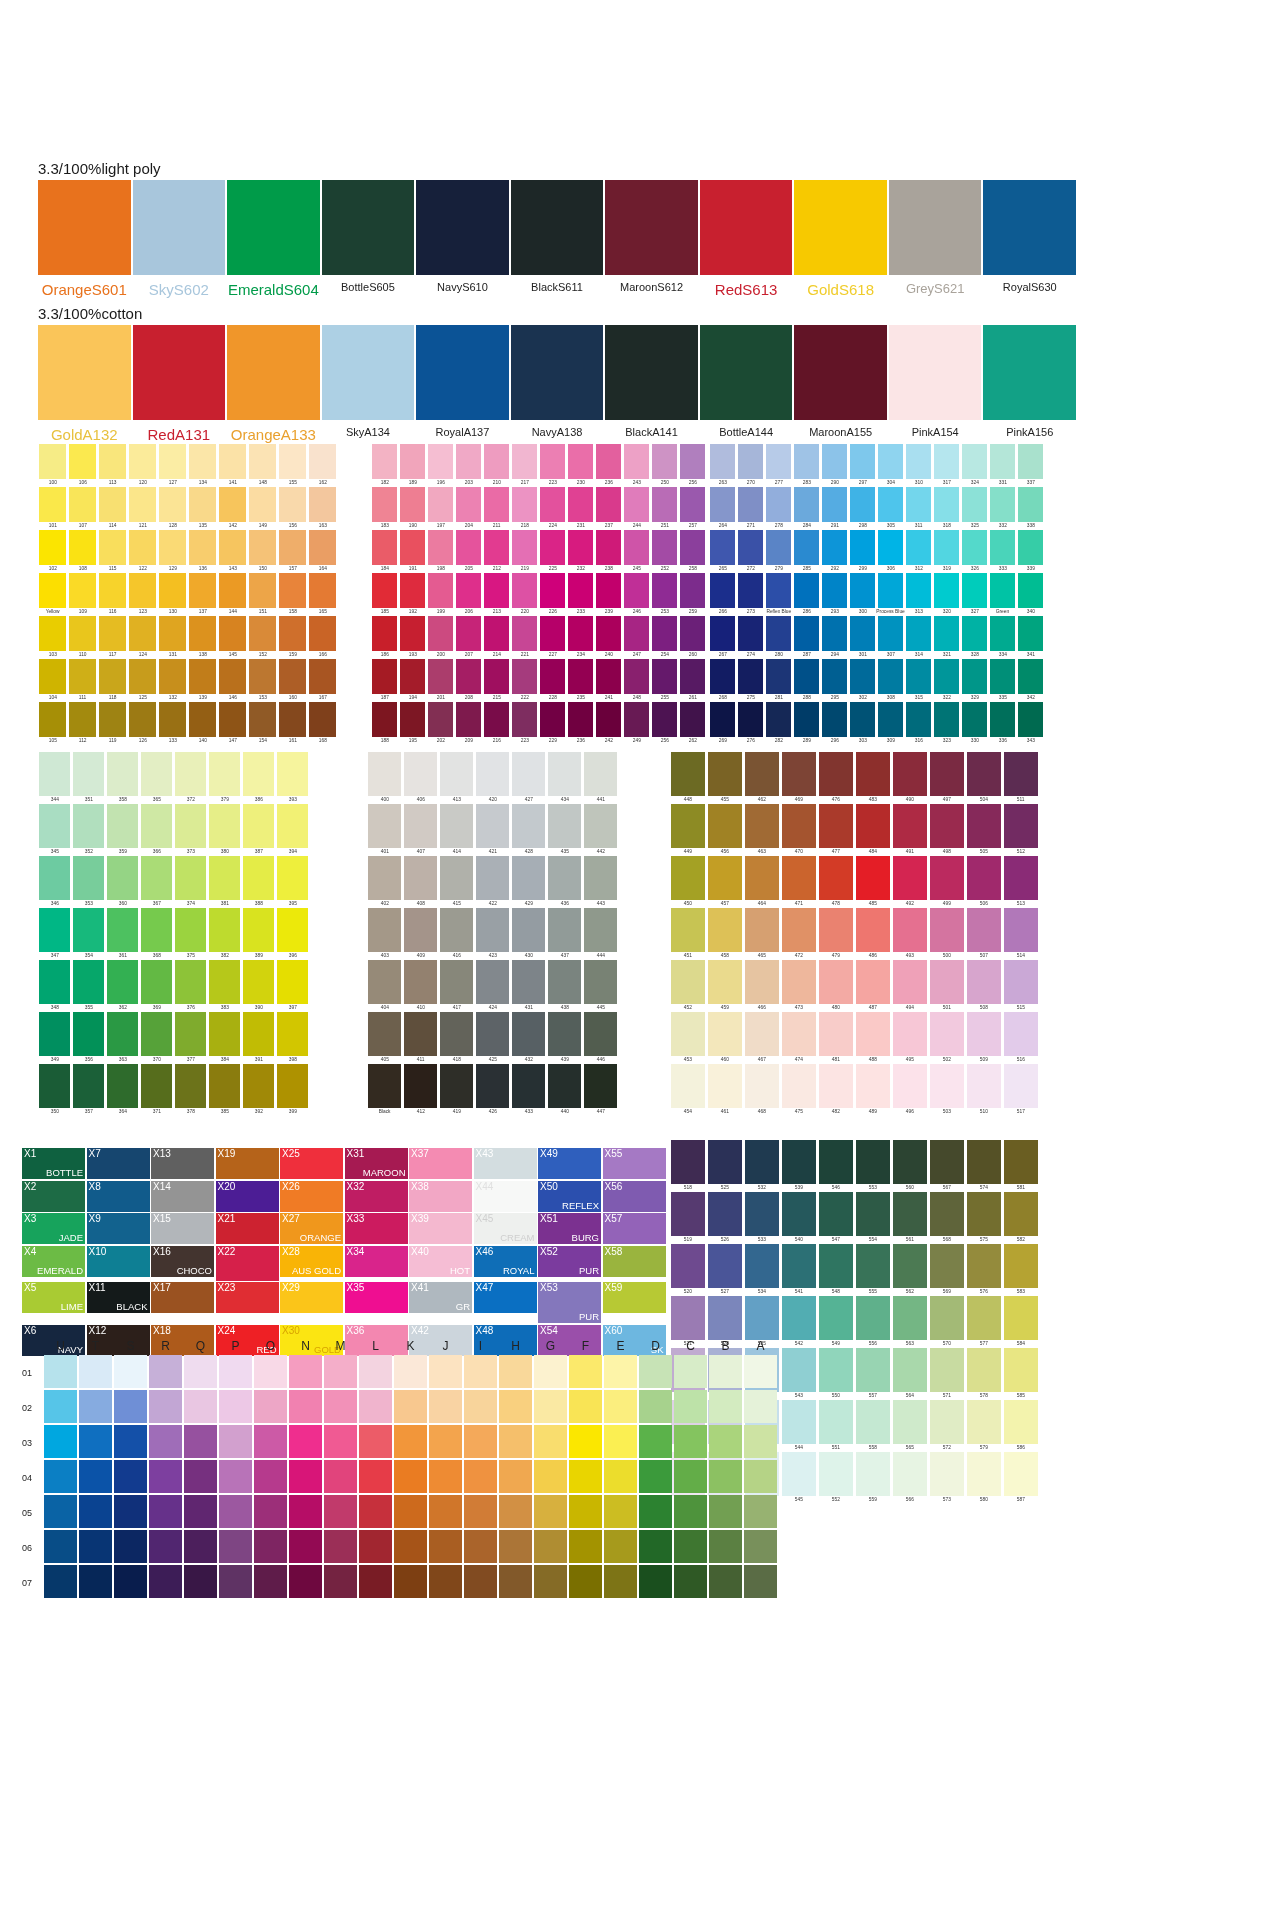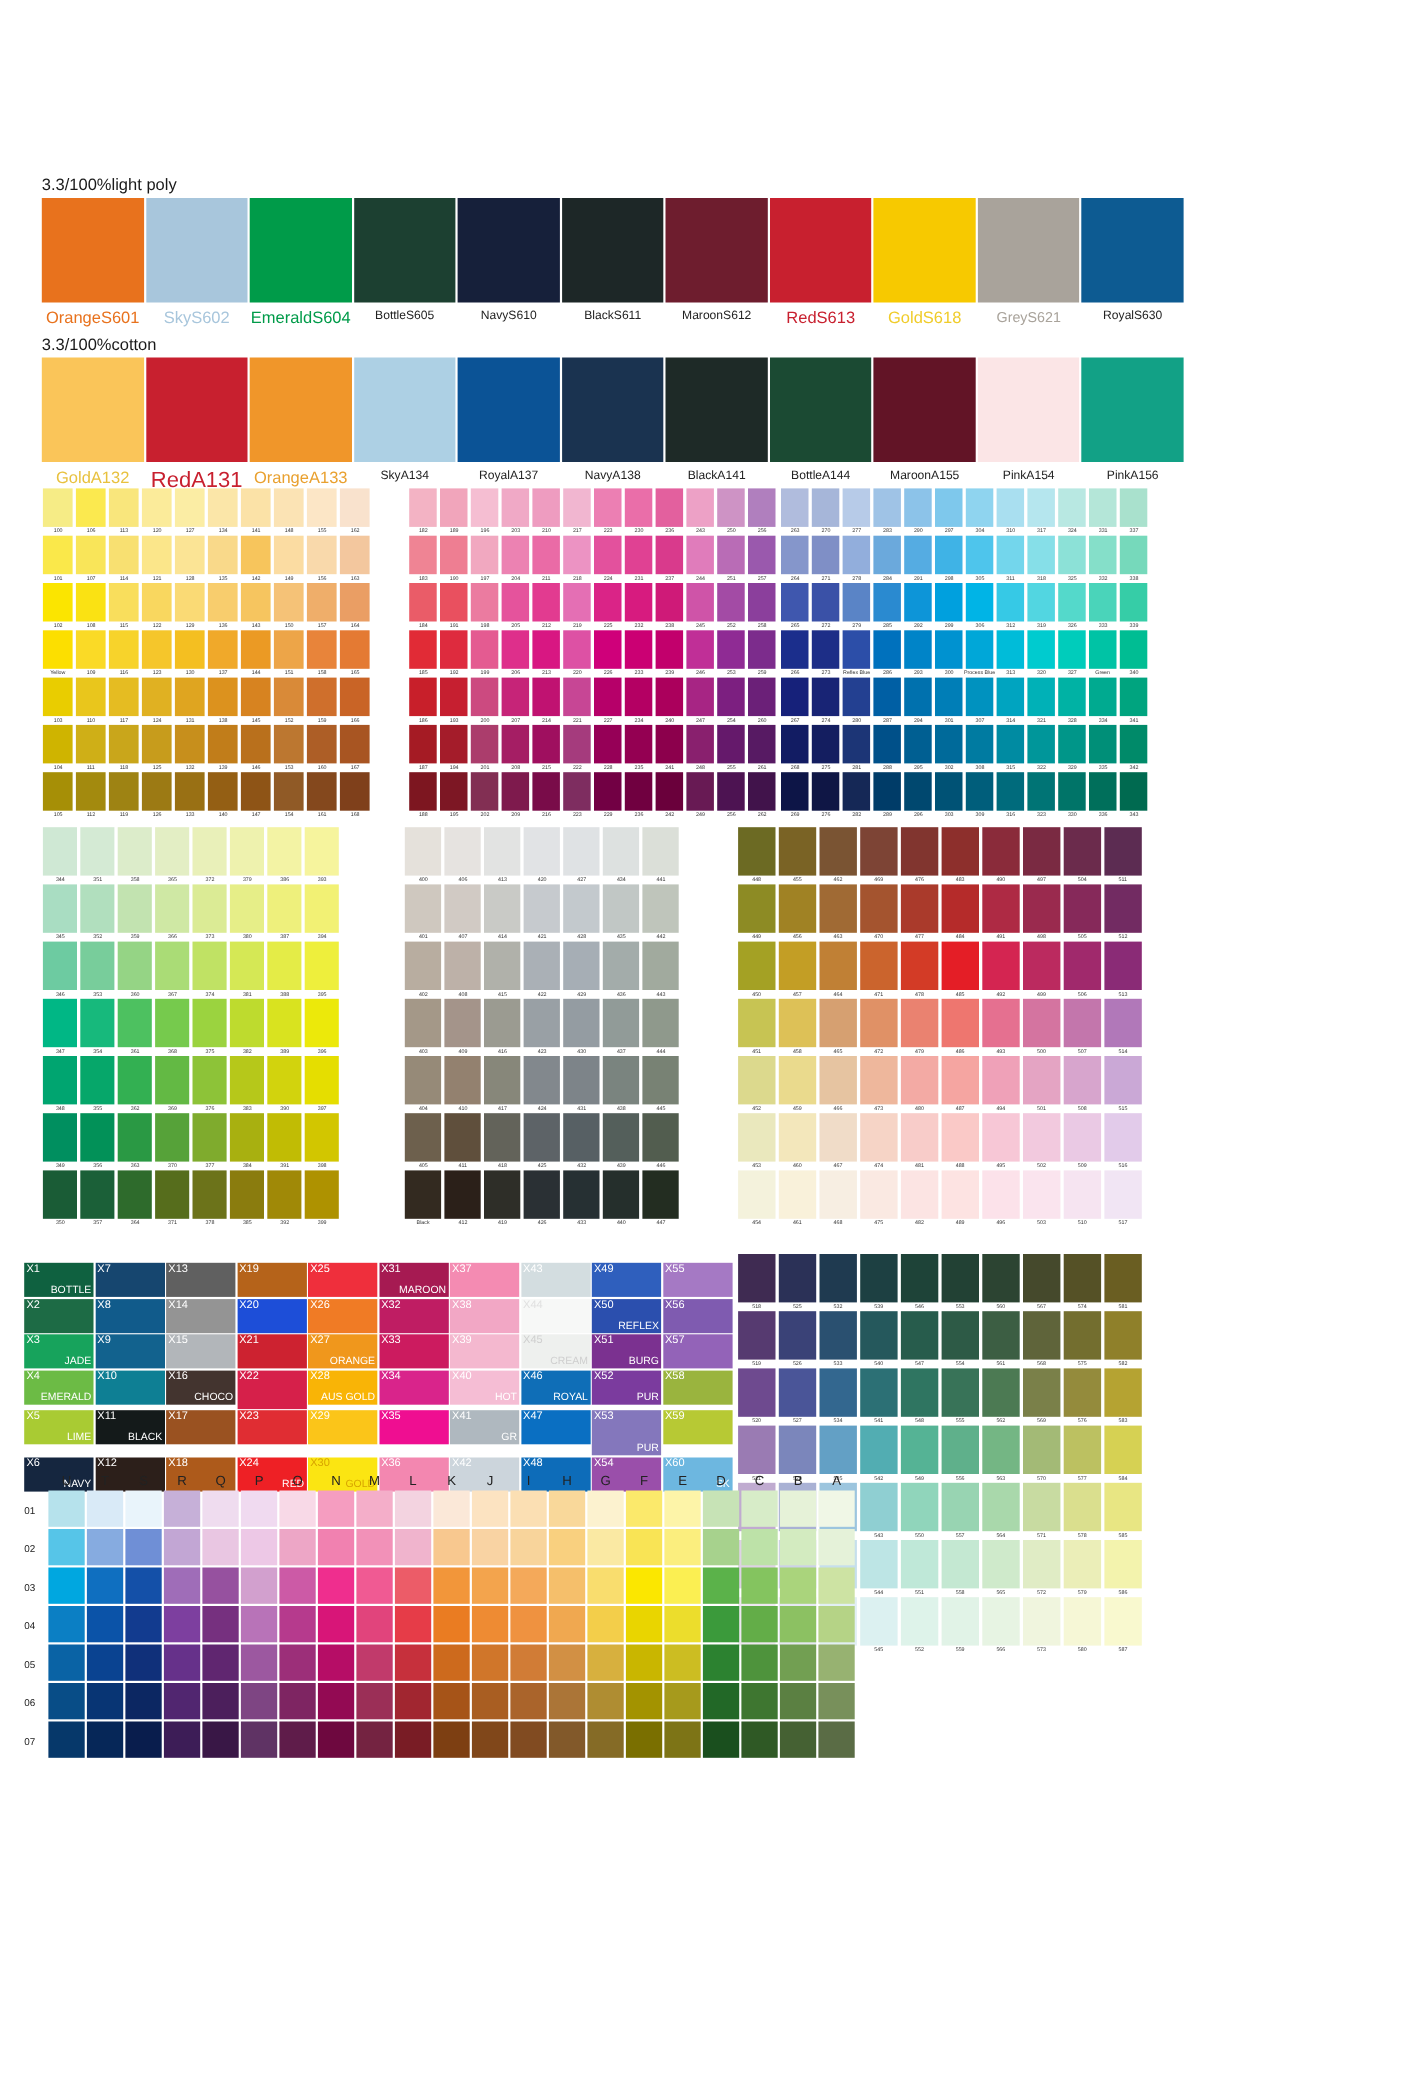--- a/index.html
+++ b/index.html
@@ -204,21 +204,21 @@
 
   <div class="named-section" id="named-1" style="left:38px; top:305px;">
     <div class="named-caption">3.3/100%cotton</div>
     <div class="named-row" id="named-row-1">
         <div class="named-cell">
           <div class="named-chip" style="height: 95px; background: rgb(250, 197, 89);"></div>
           <div class="named-label" style="color: rgb(232, 193, 62); font-size: 15px;">GoldA132</div>
         </div>
         <div class="named-cell">
           <div class="named-chip" style="height: 95px; background: rgb(200, 32, 47);"></div>
-          <div class="named-label" style="color: rgb(200, 32, 47); font-size: 20px;">RedA131</div>
+          <div class="named-label" style="color: rgb(200, 32, 47); font-size: 15px;">RedA131</div>
         </div>
         <div class="named-cell">
           <div class="named-chip" style="height: 95px; background: rgb(240, 150, 42);"></div>
           <div class="named-label" style="color: rgb(233, 160, 46); font-size: 15px;">OrangeA133</div>
         </div>
         <div class="named-cell">
           <div class="named-chip" style="height: 95px; background: rgb(173, 208, 228);"></div>
           <div class="named-label" style="color: rgb(34, 34, 34); font-size: 11px;">SkyA134</div>
         </div>
         <div class="named-cell">
@@ -2335,21 +2335,21 @@
       <div class="xrow">
         <div class="xcell" style="width: 63px; height: 31px; background: rgb(29, 107, 69);">
           <span class="xcode" style="color: rgb(255, 255, 255);">X2</span>
         </div>
         <div class="xcell" style="width: 63px; height: 31px; background: rgb(17, 91, 139);">
           <span class="xcode" style="color: rgb(255, 255, 255);">X8</span>
         </div>
         <div class="xcell" style="width: 63px; height: 31px; background: rgb(148, 148, 148);">
           <span class="xcode" style="color: rgb(255, 255, 255);">X14</span>
         </div>
-        <div class="xcell" style="width: 63px; height: 31px; background: #1d4ed8;">
+        <div class="xcell" style="width: 63px; height: 31px; background: #4c1d95;">
           <span class="xcode" style="color: rgb(255, 255, 255);">X20</span>
         </div>
         <div class="xcell" style="width: 63px; height: 31px; background: rgb(240, 123, 37);">
           <span class="xcode" style="color: rgb(255, 255, 255);">X26</span>
         </div>
         <div class="xcell" style="width: 63px; height: 31px; background: rgb(191, 29, 99);">
           <span class="xcode" style="color: rgb(255, 255, 255);">X32</span>
         </div>
         <div class="xcell" style="width: 63px; height: 31px; background: rgb(242, 167, 197);">
           <span class="xcode" style="color: rgb(255, 255, 255);">X38</span>

